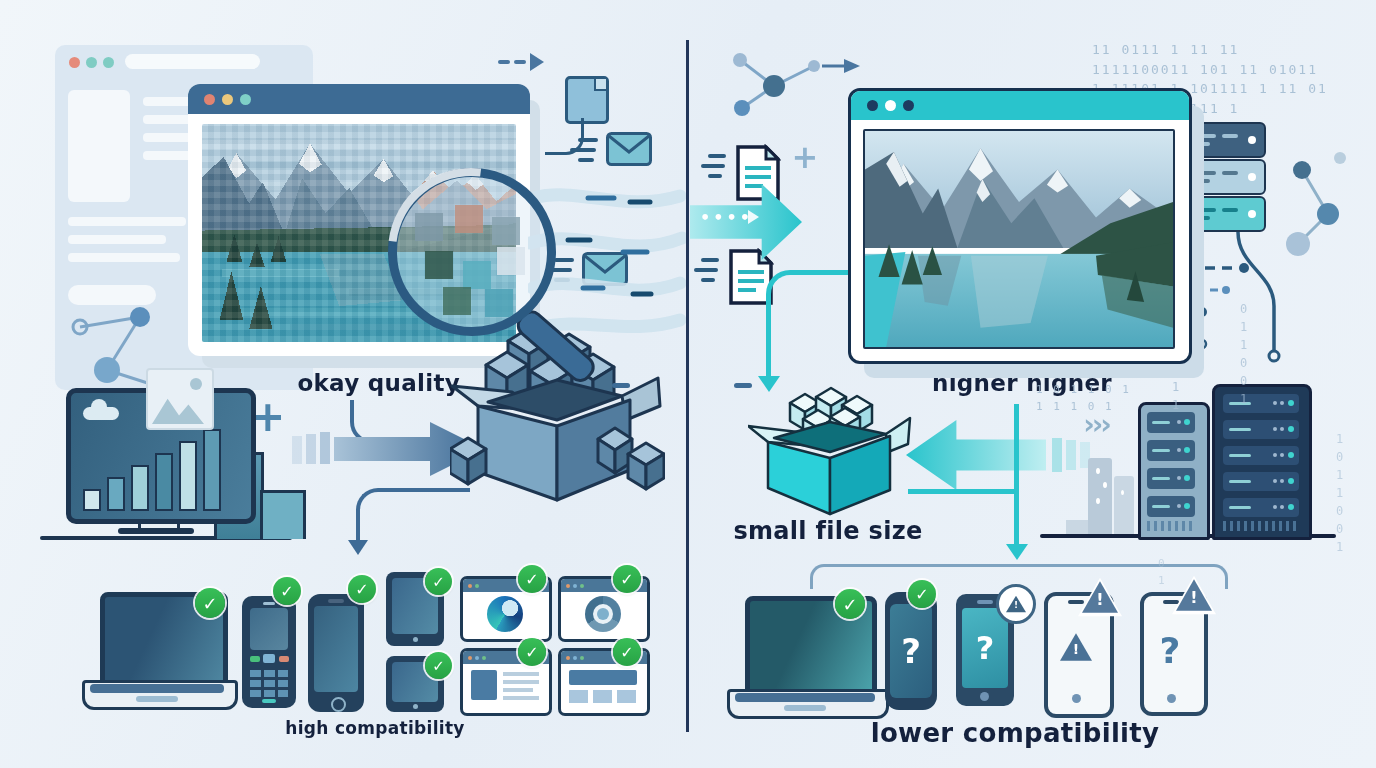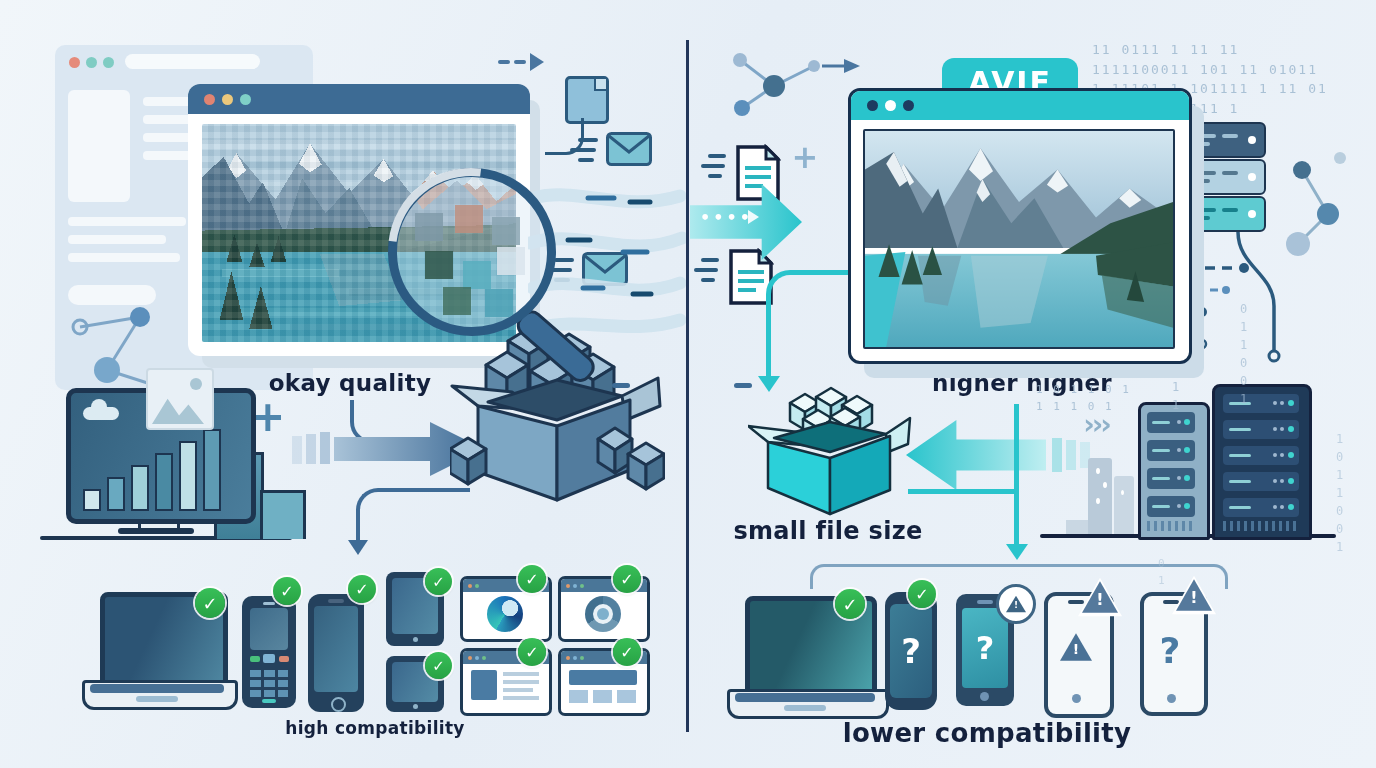--- a/index.html
+++ b/index.html
@@ -174,21 +174,21 @@
   <div class="abs" style="left:118px;top:528px;width:76px;height:6px;background:#1d3550;border-radius:3px;"></div>
   <div class="abs" style="left:40px;top:536px;width:252px;height:4px;background:#1d3550;border-radius:2px;"></div>
   <div class="abs" style="left:146px;top:368px;width:64px;height:58px;background:#e8f0f6;border:2px solid #ccdae4;border-radius:4px;z-index:3;">
     <div class="dot" style="right:10px;top:8px;width:12px;height:12px;background:#a9c6d4;"></div>
     <div class="abs" style="left:4px;bottom:4px;width:52px;height:28px;background:#a9c6d4;clip-path:polygon(0 100%,30% 10%,52% 70%,70% 30%,100% 100%);"></div>
   </div>
   <div class="abs" style="left:214px;top:452px;width:44px;height:84px;background:linear-gradient(180deg,#5e9bb4,#3f7f97);border:3px solid #1d3550;border-bottom:none;"></div>
   <div class="abs" style="left:260px;top:490px;width:40px;height:46px;background:#6fb0c4;border:3px solid #1d3550;border-bottom:none;"></div>
 
   <div class="lbl" style="left:248px;top:392px;width:40px;font-size:42px;color:#4f86ad;font-weight:600;">+</div>
-  <div class="lbl" style="left:240px;top:370px;width:220px;font-size:23px;">okay quality</div>
+  <div class="lbl" style="left:240px;top:370px;width:220px;font-size:23px;text-align:right;">okay quality</div>
 
   <div class="abs" style="left:350px;top:400px;width:34px;height:40px;border-left:4px solid #3e6b96;border-bottom:4px solid #3e6b96;border-bottom-left-radius:22px;"></div>
   <div class="abs" style="left:292px;top:436px;width:10px;height:28px;background:#9db9d3;opacity:.3;"></div>
   <div class="abs" style="left:306px;top:434px;width:10px;height:30px;background:#9db9d3;opacity:.5;"></div>
   <div class="abs" style="left:320px;top:432px;width:10px;height:32px;background:#9db9d3;opacity:.75;"></div>
   <div class="abs arrowR" style="left:334px;top:422px;width:150px;height:54px;background:linear-gradient(90deg,#a9c3d8,#3e6b96);"></div>
 
   <div class="abs" style="left:356px;top:488px;width:110px;height:52px;border-left:4px solid #3e6b96;border-top:4px solid #3e6b96;border-top-left-radius:22px;"></div>
   <div class="abs triD" style="left:348px;top:540px;width:20px;height:15px;background:#3e6b96;"></div>
 
@@ -274,24 +274,20 @@
     <rect x="10" y="40" width="18" height="4" fill="#2ab5bf"></rect>
   </svg>
   <div class="speed" style="left:701px;top:258px;width:18px;"></div>
   <div class="speed" style="left:694px;top:268px;width:24px;"></div>
   <div class="speed" style="left:701px;top:278px;width:14px;"></div>
 
   <div class="abs arrowR" style="left:690px;top:184px;width:112px;height:76px;background:linear-gradient(90deg,#aeeaee,#29c4cc);"></div>
   <div class="abs" style="left:700px;top:208px;color:#fff;font-size:16px;letter-spacing:3px;font-weight:800;">••••</div>
   <div class="abs" style="left:748px;top:210px;width:11px;height:14px;background:#fff;opacity:.9;clip-path:polygon(0 0,100% 50%,0 100%);"></div>
 
-  <div class="abs" style="left:942px;top:58px;width:136px;height:48px;background:#29c4cc;border-radius:12px 12px 0 0;
-              display:flex;align-items:center;justify-content:center;">
-    <span style="color:#fff;font-weight:800;font-size:30px;letter-spacing:2px;">AVIF</span>
-  </div>
   <div class="abs" style="left:848px;top:88px;width:338px;height:270px;background:#fff;border:3px solid #16304e;border-radius:12px;
               box-shadow:14px 16px 0 -2px #ccdce8;z-index:2;">
     <div class="abs" style="left:0;top:0;width:100%;height:29px;background:#29c4cc;border-radius:9px 9px 0 0;">
       <div class="dot" style="left:16px;top:9px;width:11px;height:11px;background:#1d3a5f;"></div>
       <div class="dot" style="left:34px;top:9px;width:11px;height:11px;background:#ffffff;"></div>
       <div class="dot" style="left:52px;top:9px;width:11px;height:11px;background:#1d3a5f;"></div>
     </div>
     <div class="abs" style="left:12px;top:38px;width:308px;height:216px;overflow:hidden;border:2px solid #1d3550;border-radius:2px;">
       <svg width="308" height="216" viewBox="0 0 320 225" preserveAspectRatio="none">
         <defs>
@@ -657,15 +653,15 @@
     <div class="abs" style="left:6px;top:14px;width:40px;height:80px;display:flex;align-items:center;justify-content:center;">
       <span style="color:#4a7ba3;font-weight:800;font-size:36px;">?</span>
     </div>
     <div class="dot" style="left:23px;top:98px;width:9px;height:9px;background:#6f93b4;"></div>
   </div>
   <div class="abs triU" style="left:1172px;top:574px;width:44px;height:42px;background:#fff;z-index:3;"></div>
   <div class="abs triU" style="left:1176px;top:578px;width:36px;height:34px;background:#55799c;display:flex;align-items:flex-end;justify-content:center;z-index:4;">
     <span style="color:#fff;font-size:16px;font-weight:800;line-height:28px;">!</span>
   </div>
 
-  <div class="lbl" style="left:837px;top:718px;width:300px;font-size:26px;">lower compatibility</div>
+  <div class="lbl" style="left:865px;top:718px;width:300px;font-size:26px;">lower compatibility</div>
 
 </div>
 
 </body></html>

